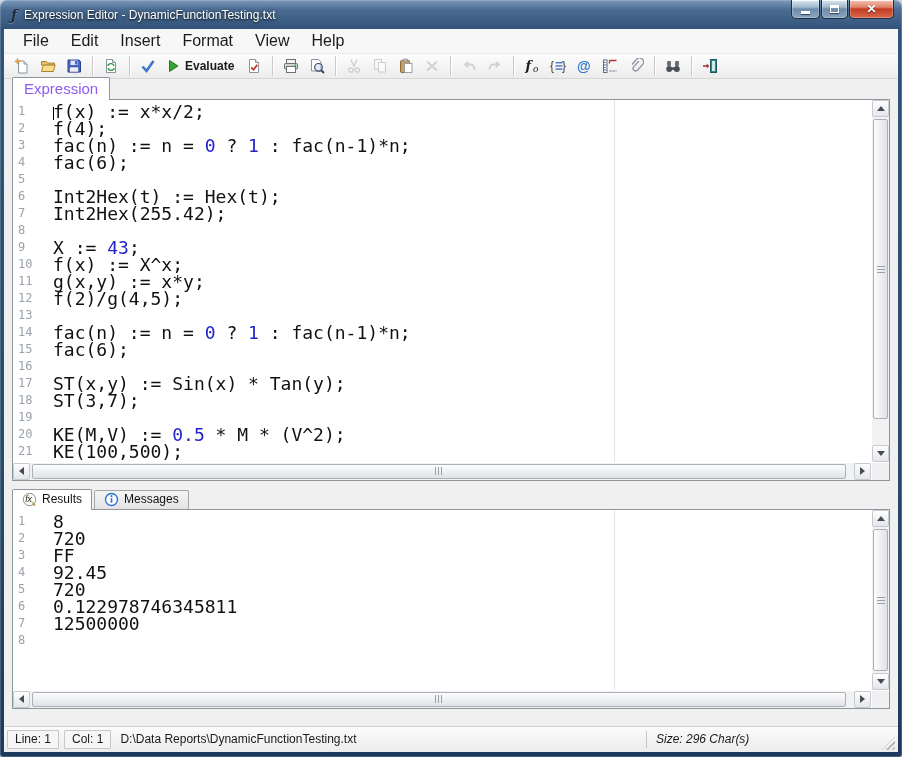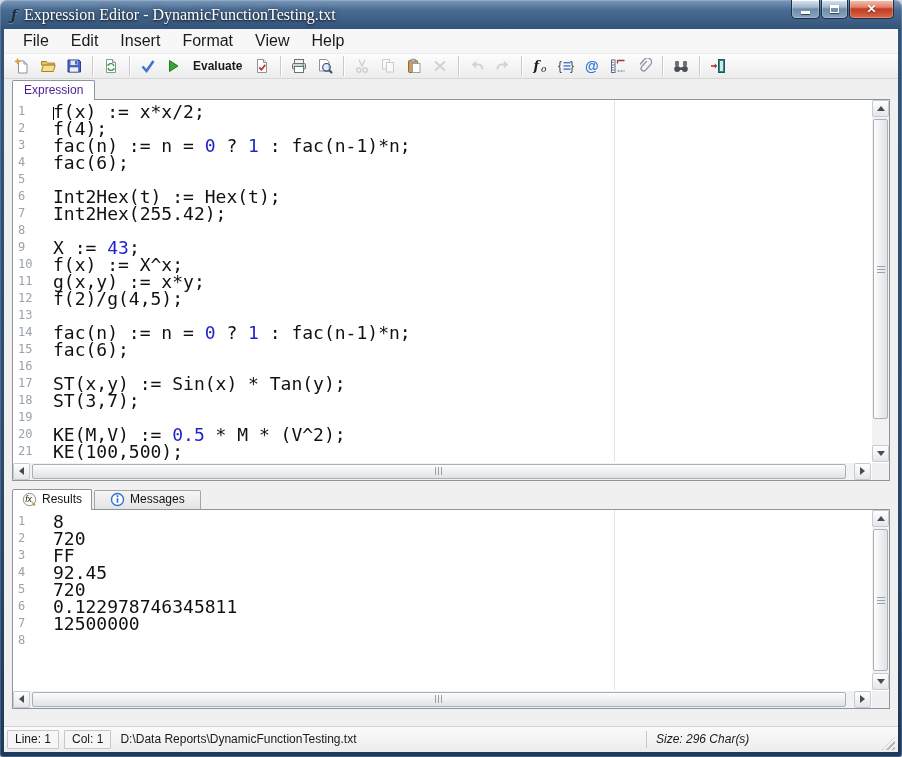--- a/index.html
+++ b/index.html
@@ -8,21 +8,21 @@
   .frame { position:relative; width:902px; height:757px;
     background:linear-gradient(180deg,#7b99ba 0,#4a6c92 10px,#33547a 29px,#2a4a6e 60%,#1d3a5c 100%);
     border-radius:7px 7px 3px 3px; overflow:hidden;
     box-shadow:inset 0 0 0 1px rgba(255,255,255,.18);
   }
 
   
   .titlebar { position:absolute; top:0; left:0; right:0; height:29px; display:flex; align-items:center; }
   .app-icon { margin:0 7px 0 11px; font-style:italic; font-weight:bold; font-size:14px;
     color:#1e2c3a; text-shadow:0 1px 0 rgba(255,255,255,.25); font-family:"DejaVu Serif", serif; }
-  .title-text { color:#fff; font-size:16px; text-shadow:0 1px 2px rgba(0,0,0,.75), 0 0 6px rgba(0,0,0,.4);font-family:Liberation Serif, serif; }
+  .title-text { color:#fff; font-size:12px; text-shadow:0 1px 2px rgba(0,0,0,.75), 0 0 6px rgba(0,0,0,.4); }
   .wbtns { position:absolute; right:8px; top:0; display:flex; }
   .wbtn { height:19px; border:1px solid #1b2f45; border-top:none; border-radius:0 0 5px 5px;
     display:flex; align-items:center; justify-content:center; margin-left:1px;
     background:linear-gradient(180deg,#dce8f3 0%,#9fb7cd 40%,#6d8cab 50%,#8aa5c0 100%);
     box-shadow:inset 0 1px 0 rgba(255,255,255,.8), inset 0 0 0 1px rgba(255,255,255,.25); cursor:default; }
   .wbtn.min { width:29px; } .wbtn.max { width:27px; }
   .wbtn.close { width:45px;
     background:linear-gradient(180deg,#f6c6b6 0%,#e08066 40%,#c23c22 50%,#d9684a 100%); }
   .glyph-min { width:9px; height:3px; background:#fff; box-shadow:0 1px 1px rgba(0,0,0,.6); margin-top:7px; }
   .glyph-max { width:9px; height:8px; border:1px solid #fff; border-top-width:3px; box-shadow:0 1px 1px rgba(0,0,0,.5); }
@@ -32,37 +32,37 @@
   .client { position:absolute; top:29px; left:4px; right:4px; bottom:5px; background:#f0f0f0;
     display:flex; flex-direction:column; }
 
   .menubar { height:25px; display:flex; align-items:center; padding:0 8px; background:#f7f7f7;
     border-bottom:1px solid #ebebeb; font-size:16px; color:#1a1a1a; }
   .menu-item { padding:3px 11px; cursor:default; }
 
   .toolbar { height:28px; display:flex; align-items:center; padding:0 5px;
     background:linear-gradient(180deg,#fdfdfd,#ececec); border-bottom:1px solid #d6d6d6; }
   .tbtn { height:23px; min-width:24px; padding:0 3px; display:flex; align-items:center; justify-content:center;
-    gap:12px; margin:0 1px; border-radius:2px; cursor:default; }
+    gap:4px; margin:0 1px; border-radius:2px; cursor:default; }
   .tbtn.disabled { opacity:.6; }
   .ticon { display:flex; width:16px; height:16px; }
   .tlabel { font-size:12px; font-weight:bold; color:#1a1a1a; white-space:nowrap; padding-right:3px; }
   .tsep { width:1px; height:20px; background:#c9c9c9; margin:0 5px; box-shadow:1px 0 0 #fff; }
 
   
   .content { padding:0 8px; display:flex; flex-direction:column; }
   .tabstrip { height:20px; display:flex; align-items:flex-end; position:relative; z-index:3; }
   .tabstrip.out { height:22px; }
   .tab { background:#fff; border:1px solid #8f959d; border-bottom:none; border-radius:2px 2px 0 0;
-    padding:2px 11px 3px; font-size:12px; color:#4c1d95; margin-bottom:-1px; position:relative; z-index:3; cursor:default; }
+    padding:2px 11px 3px; font-size:15px; color:#8b5cf6; margin-bottom:-1px; position:relative; z-index:3; cursor:default; }
   .tab2 { display:flex; align-items:center; gap:5px; font-size:12px; color:#111;
     border:1px solid #8f959d; border-bottom:none; border-radius:2px 2px 0 0; padding:2px 9px 3px; cursor:default; }
   .tab2.selected { background:#fff; margin-bottom:-1px; z-index:3; }
   .tab2.unselected { background:linear-gradient(180deg,#f5f5f5,#e4e4e4); border-color:#a5a5a5;
-    padding:1px 15px 2px; margin-left:2px; margin-bottom:0; z-index:1; }
+    padding:1px 9px 2px; margin-left:2px; margin-bottom:0; z-index:1; }
   .tabicon { display:flex; width:15px; height:15px; }
   .splitter { height:6px; }
   .bottomgap { height:17px; }
 
   
   .panel { position:relative; background:#fff; border:1px solid #8f959d; z-index:2; }
   #editor-panel { height:382px; }
   #results-panel { height:200px; }
   .gutter { position:absolute; left:0; top:0; bottom:18px; width:40px; padding:3px 0 0 5px; overflow:hidden;
     font-family:"DejaVu Sans Mono", monospace; font-size:12px; line-height:17px; color:#9aa2ab; }

